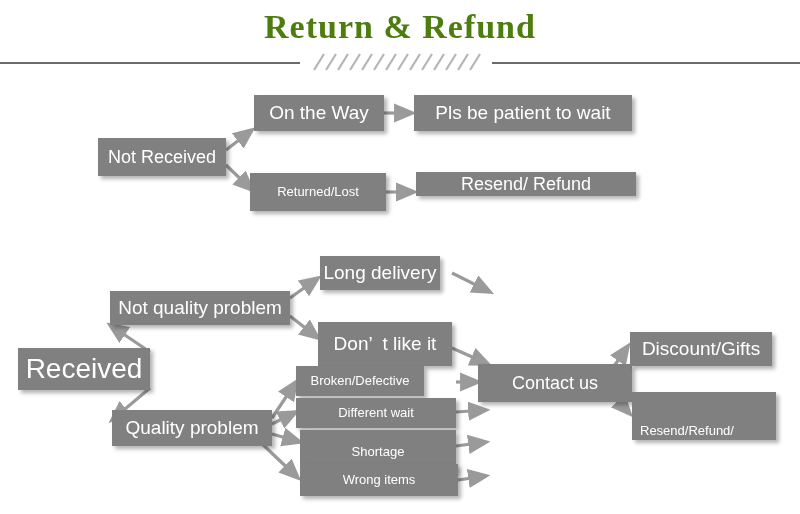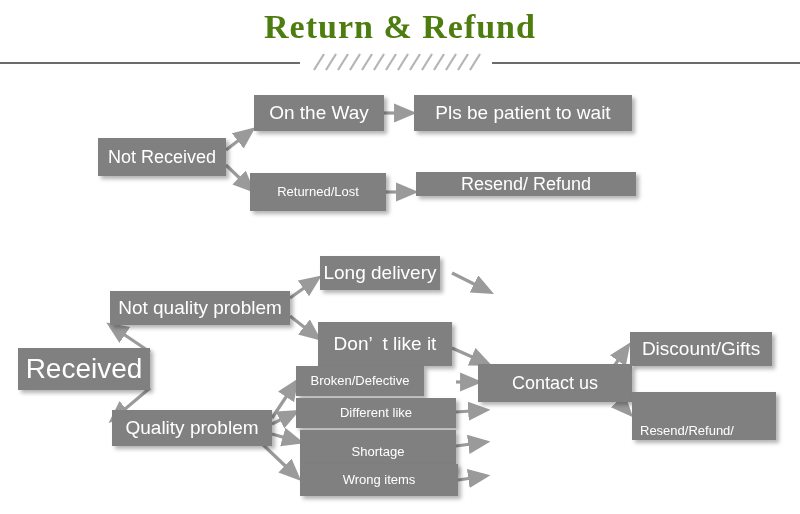--- a/index.html
+++ b/index.html
@@ -181,21 +181,21 @@
   <div class="node" style="left:110px; top:291px; width:180px; height:34px;">Not quality problem</div>
 
   <div class="node" style="left:112px; top:410px; width:160px; height:36px;">Quality problem</div>
 
   <div class="node" style="left:320px; top:256px; width:120px; height:34px;">Long delivery</div>
 
   <div class="node" style="left:318px; top:322px; width:134px; height:44px;">Don’  t like it</div>
 
   <div class="node small" style="left:296px; top:366px; width:128px; height:30px;">Broken/Defective</div>
 
-  <div class="node small" style="left:296px; top:398px; width:160px; height:30px;">Different like</div>
+  <div class="node small" style="left:296px; top:398px; width:160px; height:30px;">Different wait</div>
 
   <div class="node small" style="left:300px; top:430px; width:156px; height:43px;">Shortage</div>
 
   <div class="node small" style="left:300px; top:464px; width:158px; height:32px;">Wrong items</div>
 
   <div class="node big" style="left:478px; top:364px; width:154px; height:38px;">Contact us</div>
 
   <div class="node" style="left:630px; top:324px; width:142px; height:34px;margin-top:8px;">Discount/Gifts</div>
 
   <div class="node small left-align" style="left:632px; top:392px; width:144px; height:48px; display:block; padding-top:5px;">

